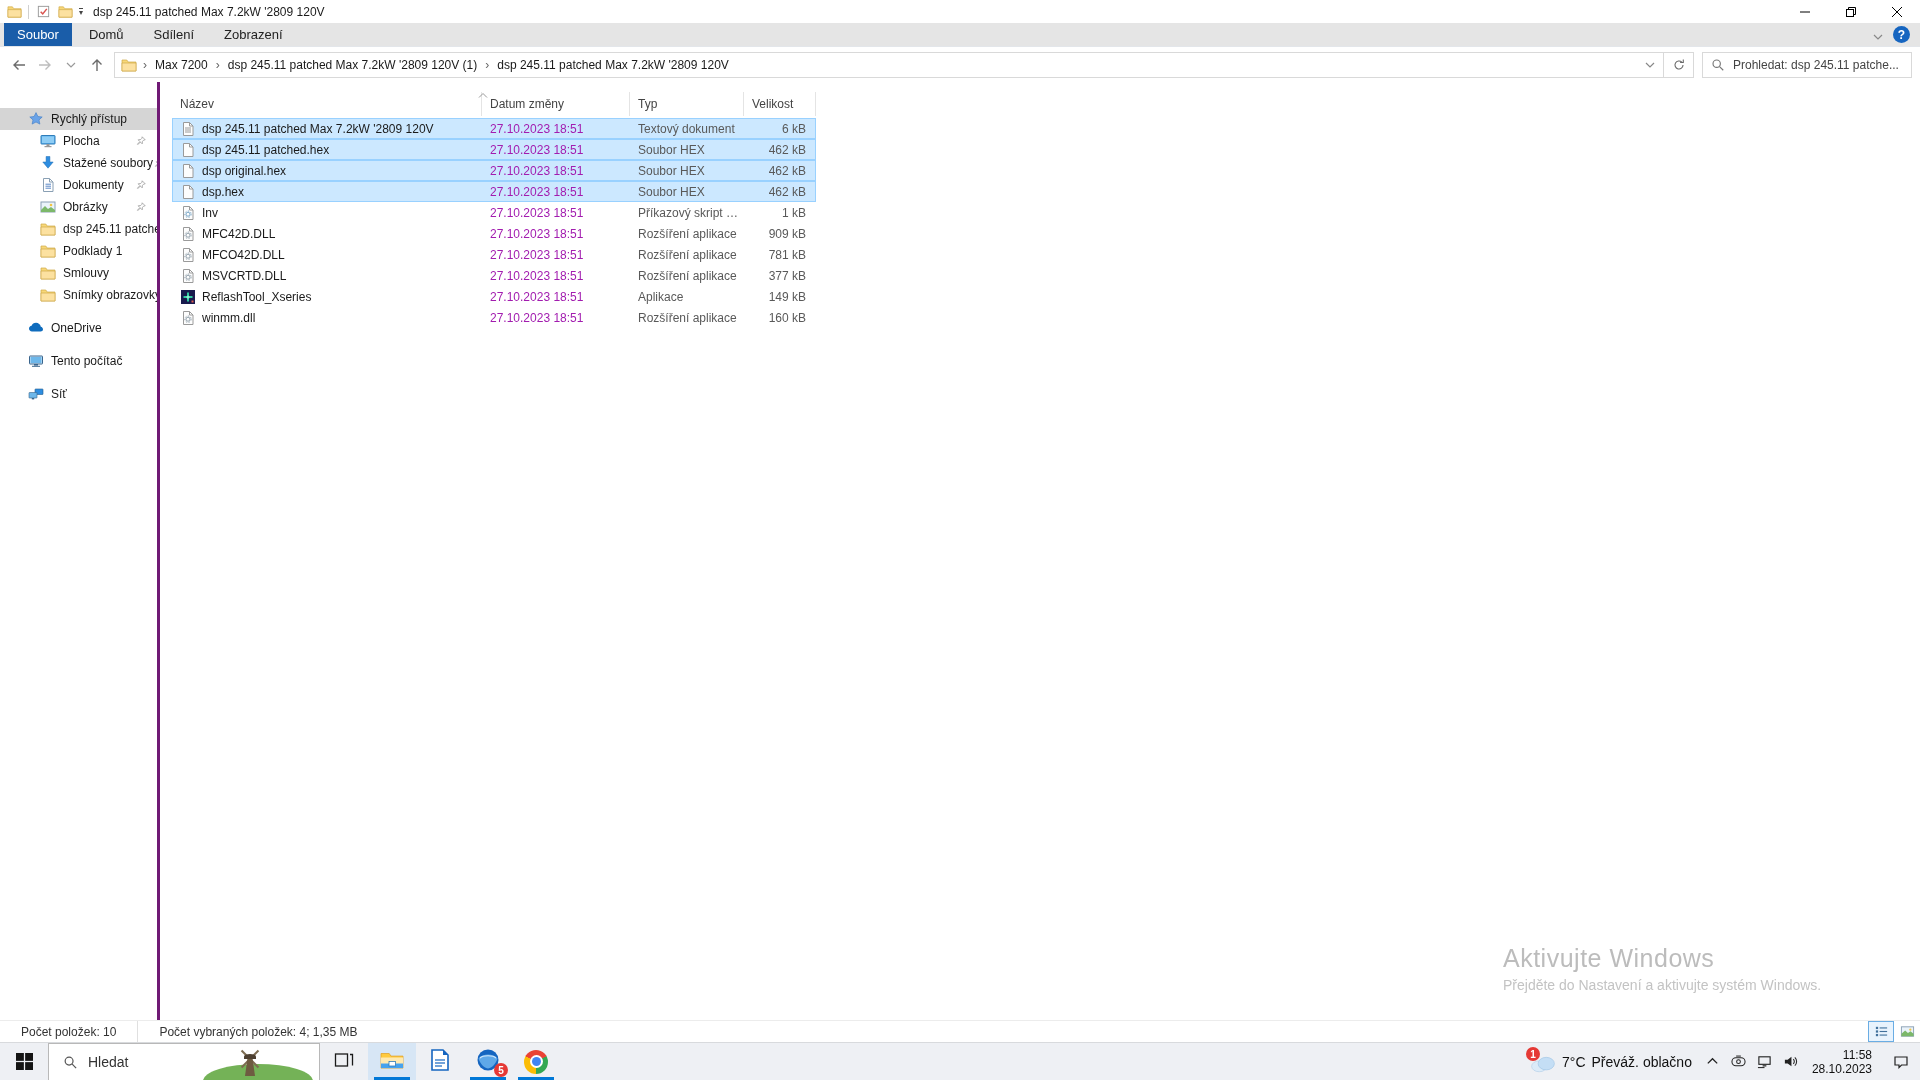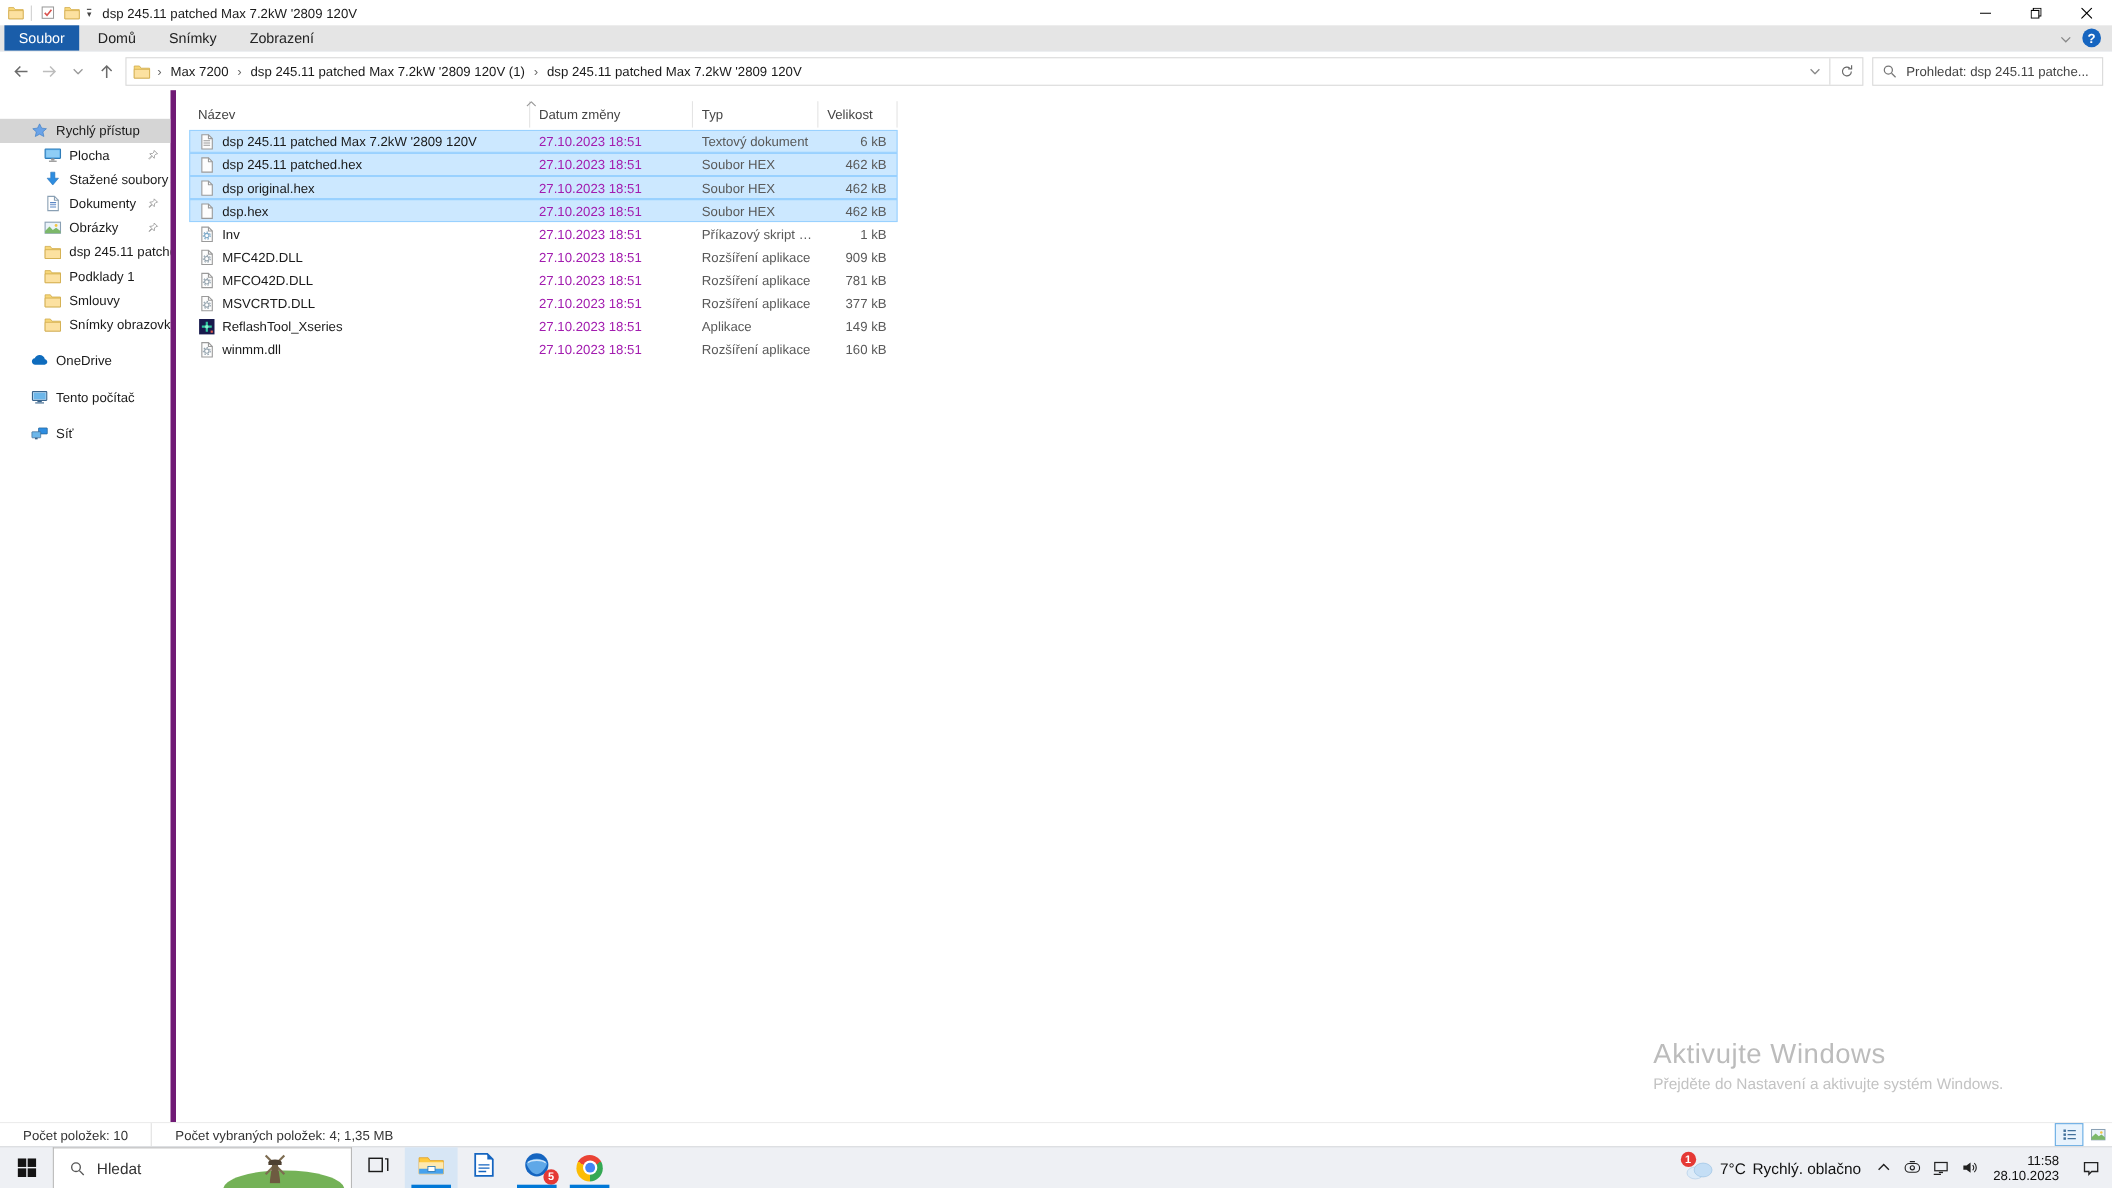--- a/index.html
+++ b/index.html
@@ -42,21 +42,21 @@
   .addr-chevron svg { width:10px; height:6px; }
   .addr-refresh { width:30px; height:100%; border-left:1px solid #d9d9d9; display:flex; align-items:center; justify-content:center; }
   .addr-refresh svg { width:14px; height:14px; }
   .search-box { width:210px; height:26px; border:1px solid #d9d9d9; display:flex; align-items:center; padding:0 8px; gap:8px; margin-right:8px; background:#fff; }
   .search-box svg { width:14px; height:14px; flex:0 0 auto; }
   .search-box input { border:none; outline:none; font-size:12px; color:#8b5cf6; width:100%; font-family:inherit; }
   .search-box input::placeholder { color:#444; opacity:1; }
 
   
   .content { position:absolute; top:82px; left:0; right:0; bottom:60px; display:flex; background:#fff; }
-  .sidebar { width:160px; flex:0 0 auto; padding-top:26px; border-right:5px solid #701a75; overflow:hidden; }
+  .sidebar { width:160px; flex:0 0 auto; padding-top:26px; border-right:3px solid #701a75; overflow:hidden; }
   .side-item { height:22px; display:flex; align-items:center; font-size:12px; color:#1a1a1a; cursor:default; white-space:nowrap; }
   .side-item .sicon { width:16px; height:16px; margin-right:7px; flex:0 0 auto; }
   .side-item .sicon svg { width:16px; height:16px; display:block; }
   .side-item.lvl0 { padding-left:28px; }
   .side-item.lvl1 { padding-left:40px; }
   .side-item.selected { background:#d5d5d5; }
   .side-item.grp { margin-top:11px; }
   .side-item .pin { margin-left:auto; margin-right:10px; width:12px; height:12px; }
   .side-item .pin svg { width:12px; height:12px; display:block; }
 
@@ -176,21 +176,21 @@
             <path d="M0 0L10 10M10 0L0 10" stroke="#000" stroke-width="1"></path>
           </svg>
         </div>
     </div>
   </div>
 
   <div class="tabbar">
     <div id="ribbon-tabs" style="display:flex;">
         <div class="tab active">Soubor</div>
         <div class="tab">Domů</div>
-        <div class="tab">Snímky</div>
+        <div class="tab">Sdílení</div>
         <div class="tab">Zobrazení</div>
       </div>
     <div class="tabbar-right">
       <span class="ribbon-collapse"><svg viewBox="0 0 10 6">
             <path d="M1 1l4 4 4-4" fill="none" stroke="#888" stroke-width="1.2"></path>
           </svg></span>
       <span class="help-btn">?</span>
     </div>
   </div>
 
@@ -664,21 +664,21 @@
         </div>
       </div>
     <div class="tb-tray">
       <div class="tray-weather">
         <svg viewBox="0 0 24 24">
             <ellipse cx="8.5" cy="16" rx="7" ry="5" fill="#dcebf8" stroke="#b3cfe8" stroke-width="0.6"></ellipse>
             <ellipse cx="15" cy="13.5" rx="7.5" ry="5.8" fill="#c4def5" stroke="#9fc4e4" stroke-width="0.6"></ellipse>
           </svg>
         <span class="badge">1</span>
         <span class="wtxt">7°C</span>
-        <span class="wtxt">Rychlý. oblačno</span>
+        <span class="wtxt">Převáž. oblačno</span>
       </div>
       <span class="tray-ic">
           <svg viewBox="0 0 16 16">
             <path d="M3 10l5-5 5 5" fill="none" stroke="#222" stroke-width="1.4"></path>
           </svg>
         </span>
       <span class="tray-ic">
           <svg viewBox="0 0 16 16">
             <rect x="1" y="4" width="14" height="8.5" rx="4.2" fill="none" stroke="#222" stroke-width="1.1"></rect>
             <circle cx="8" cy="8.2" r="2" fill="none" stroke="#222" stroke-width="1.1"></circle>

